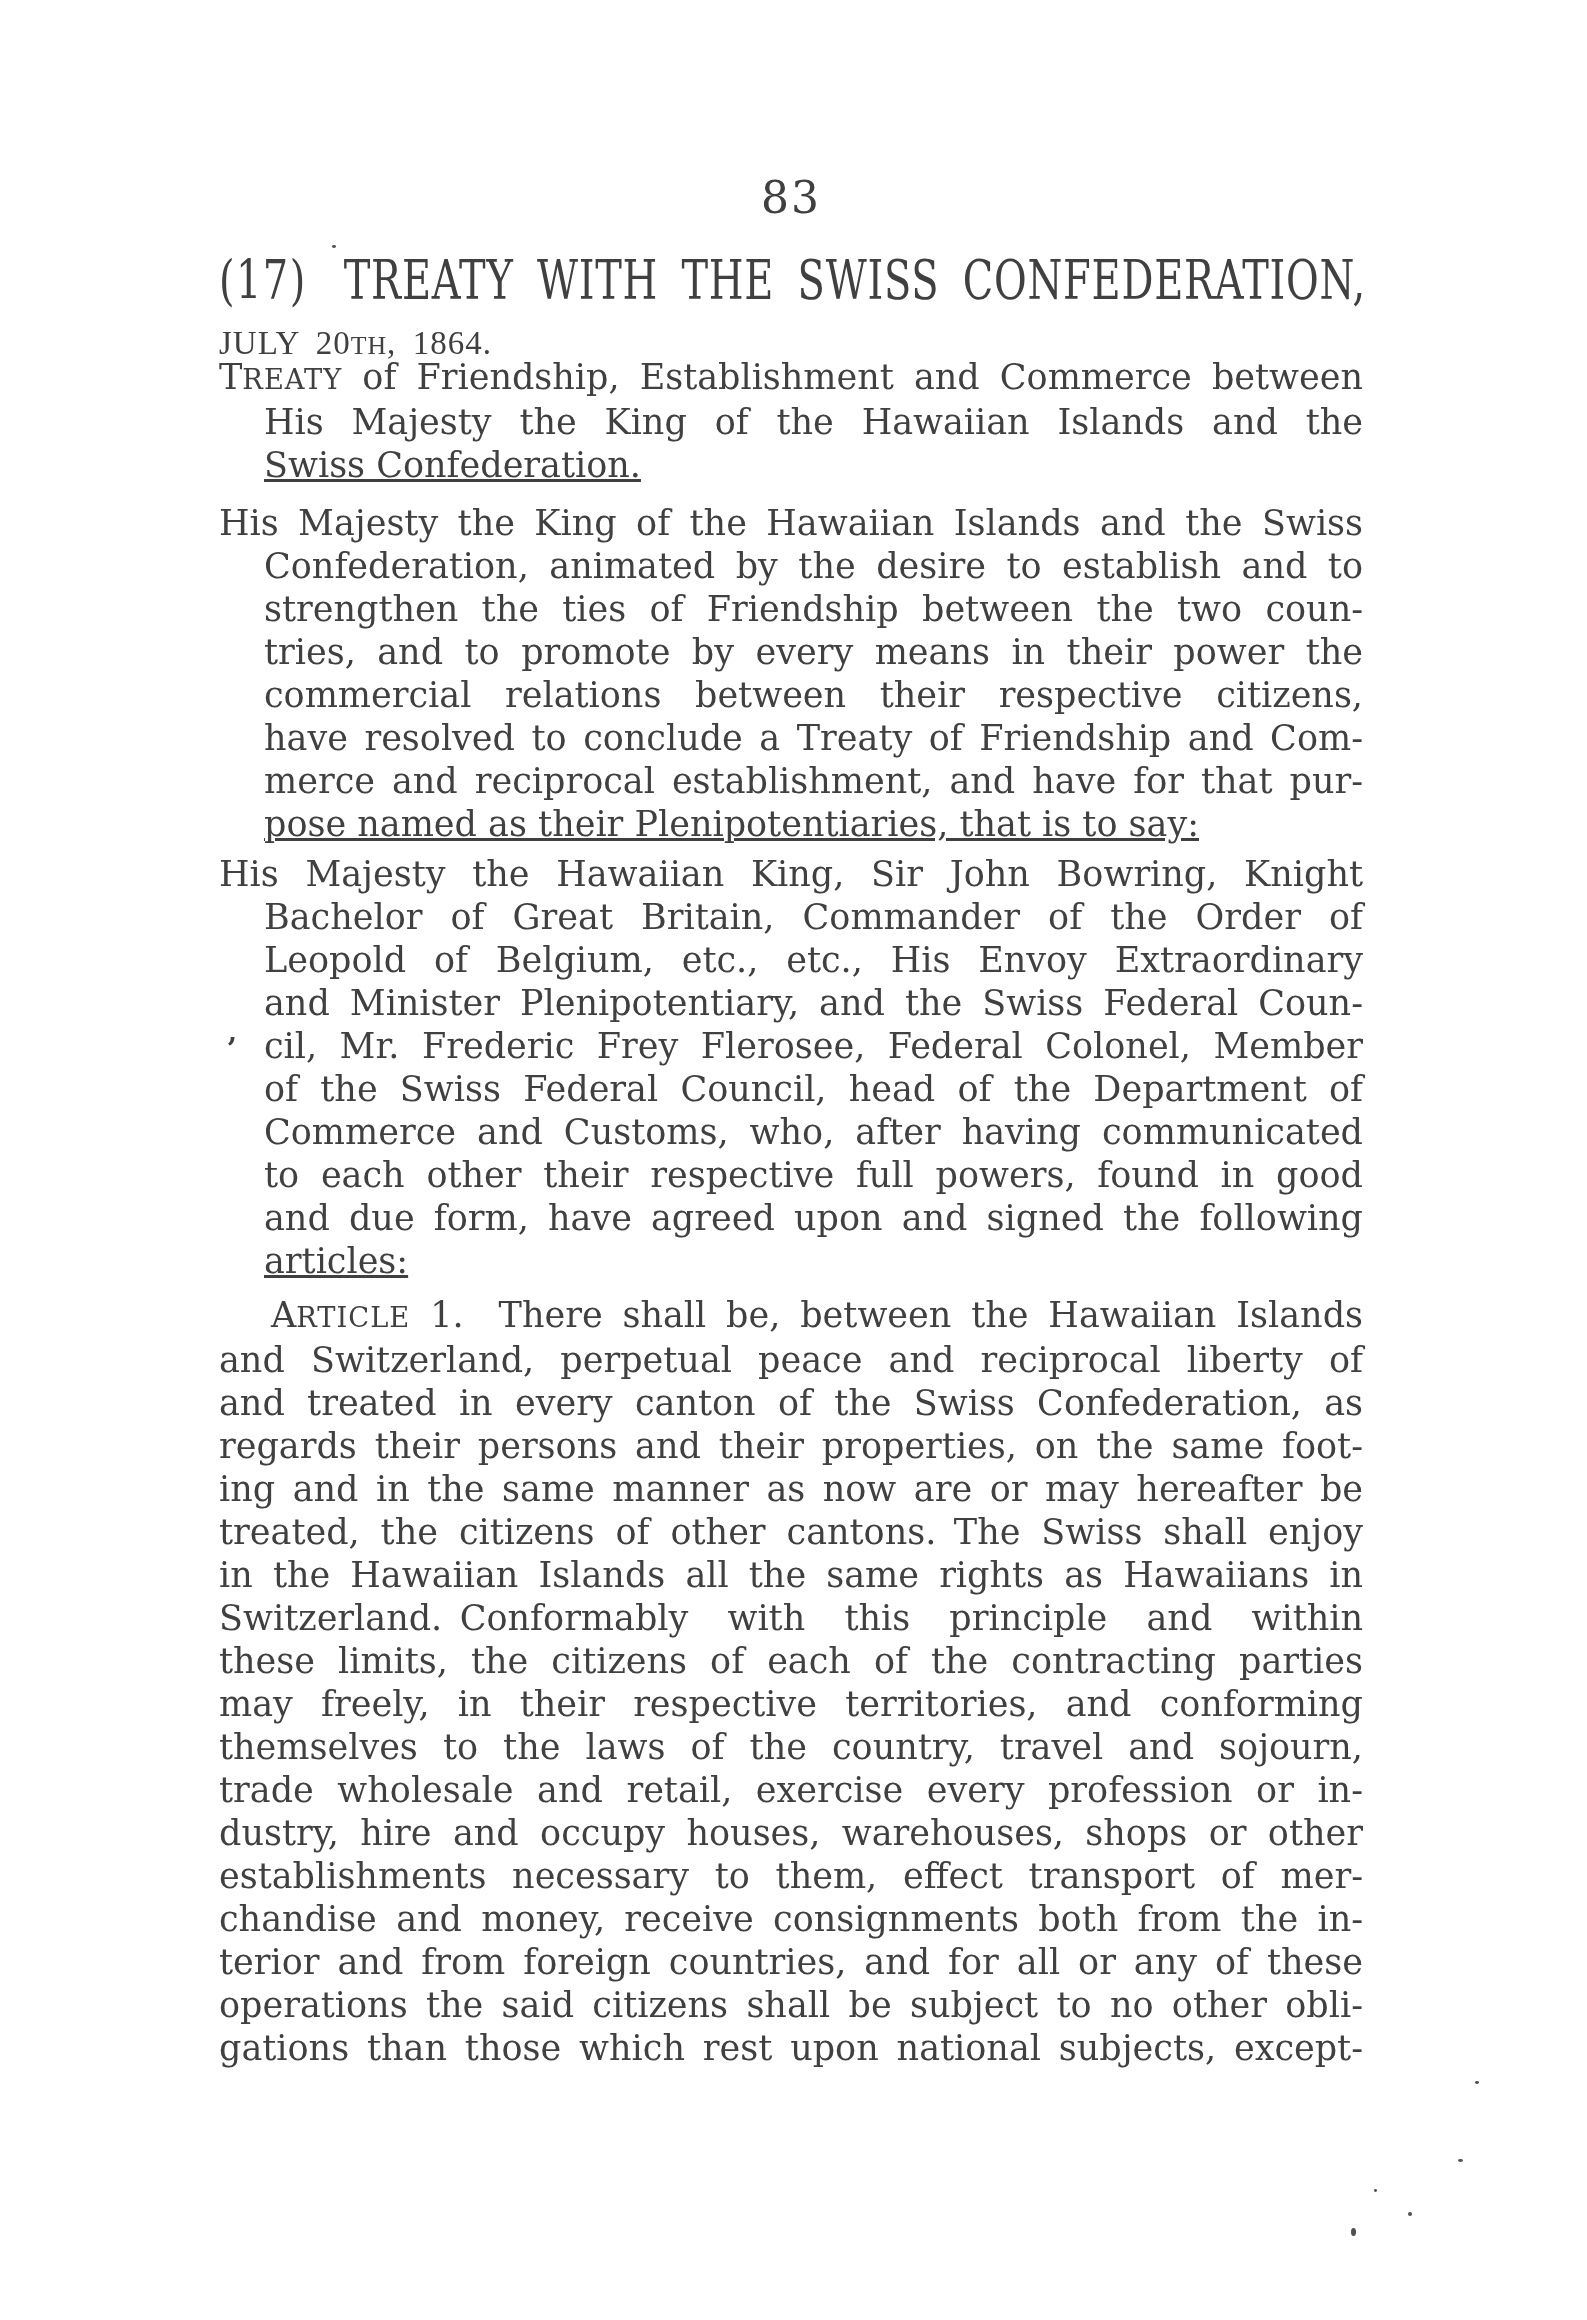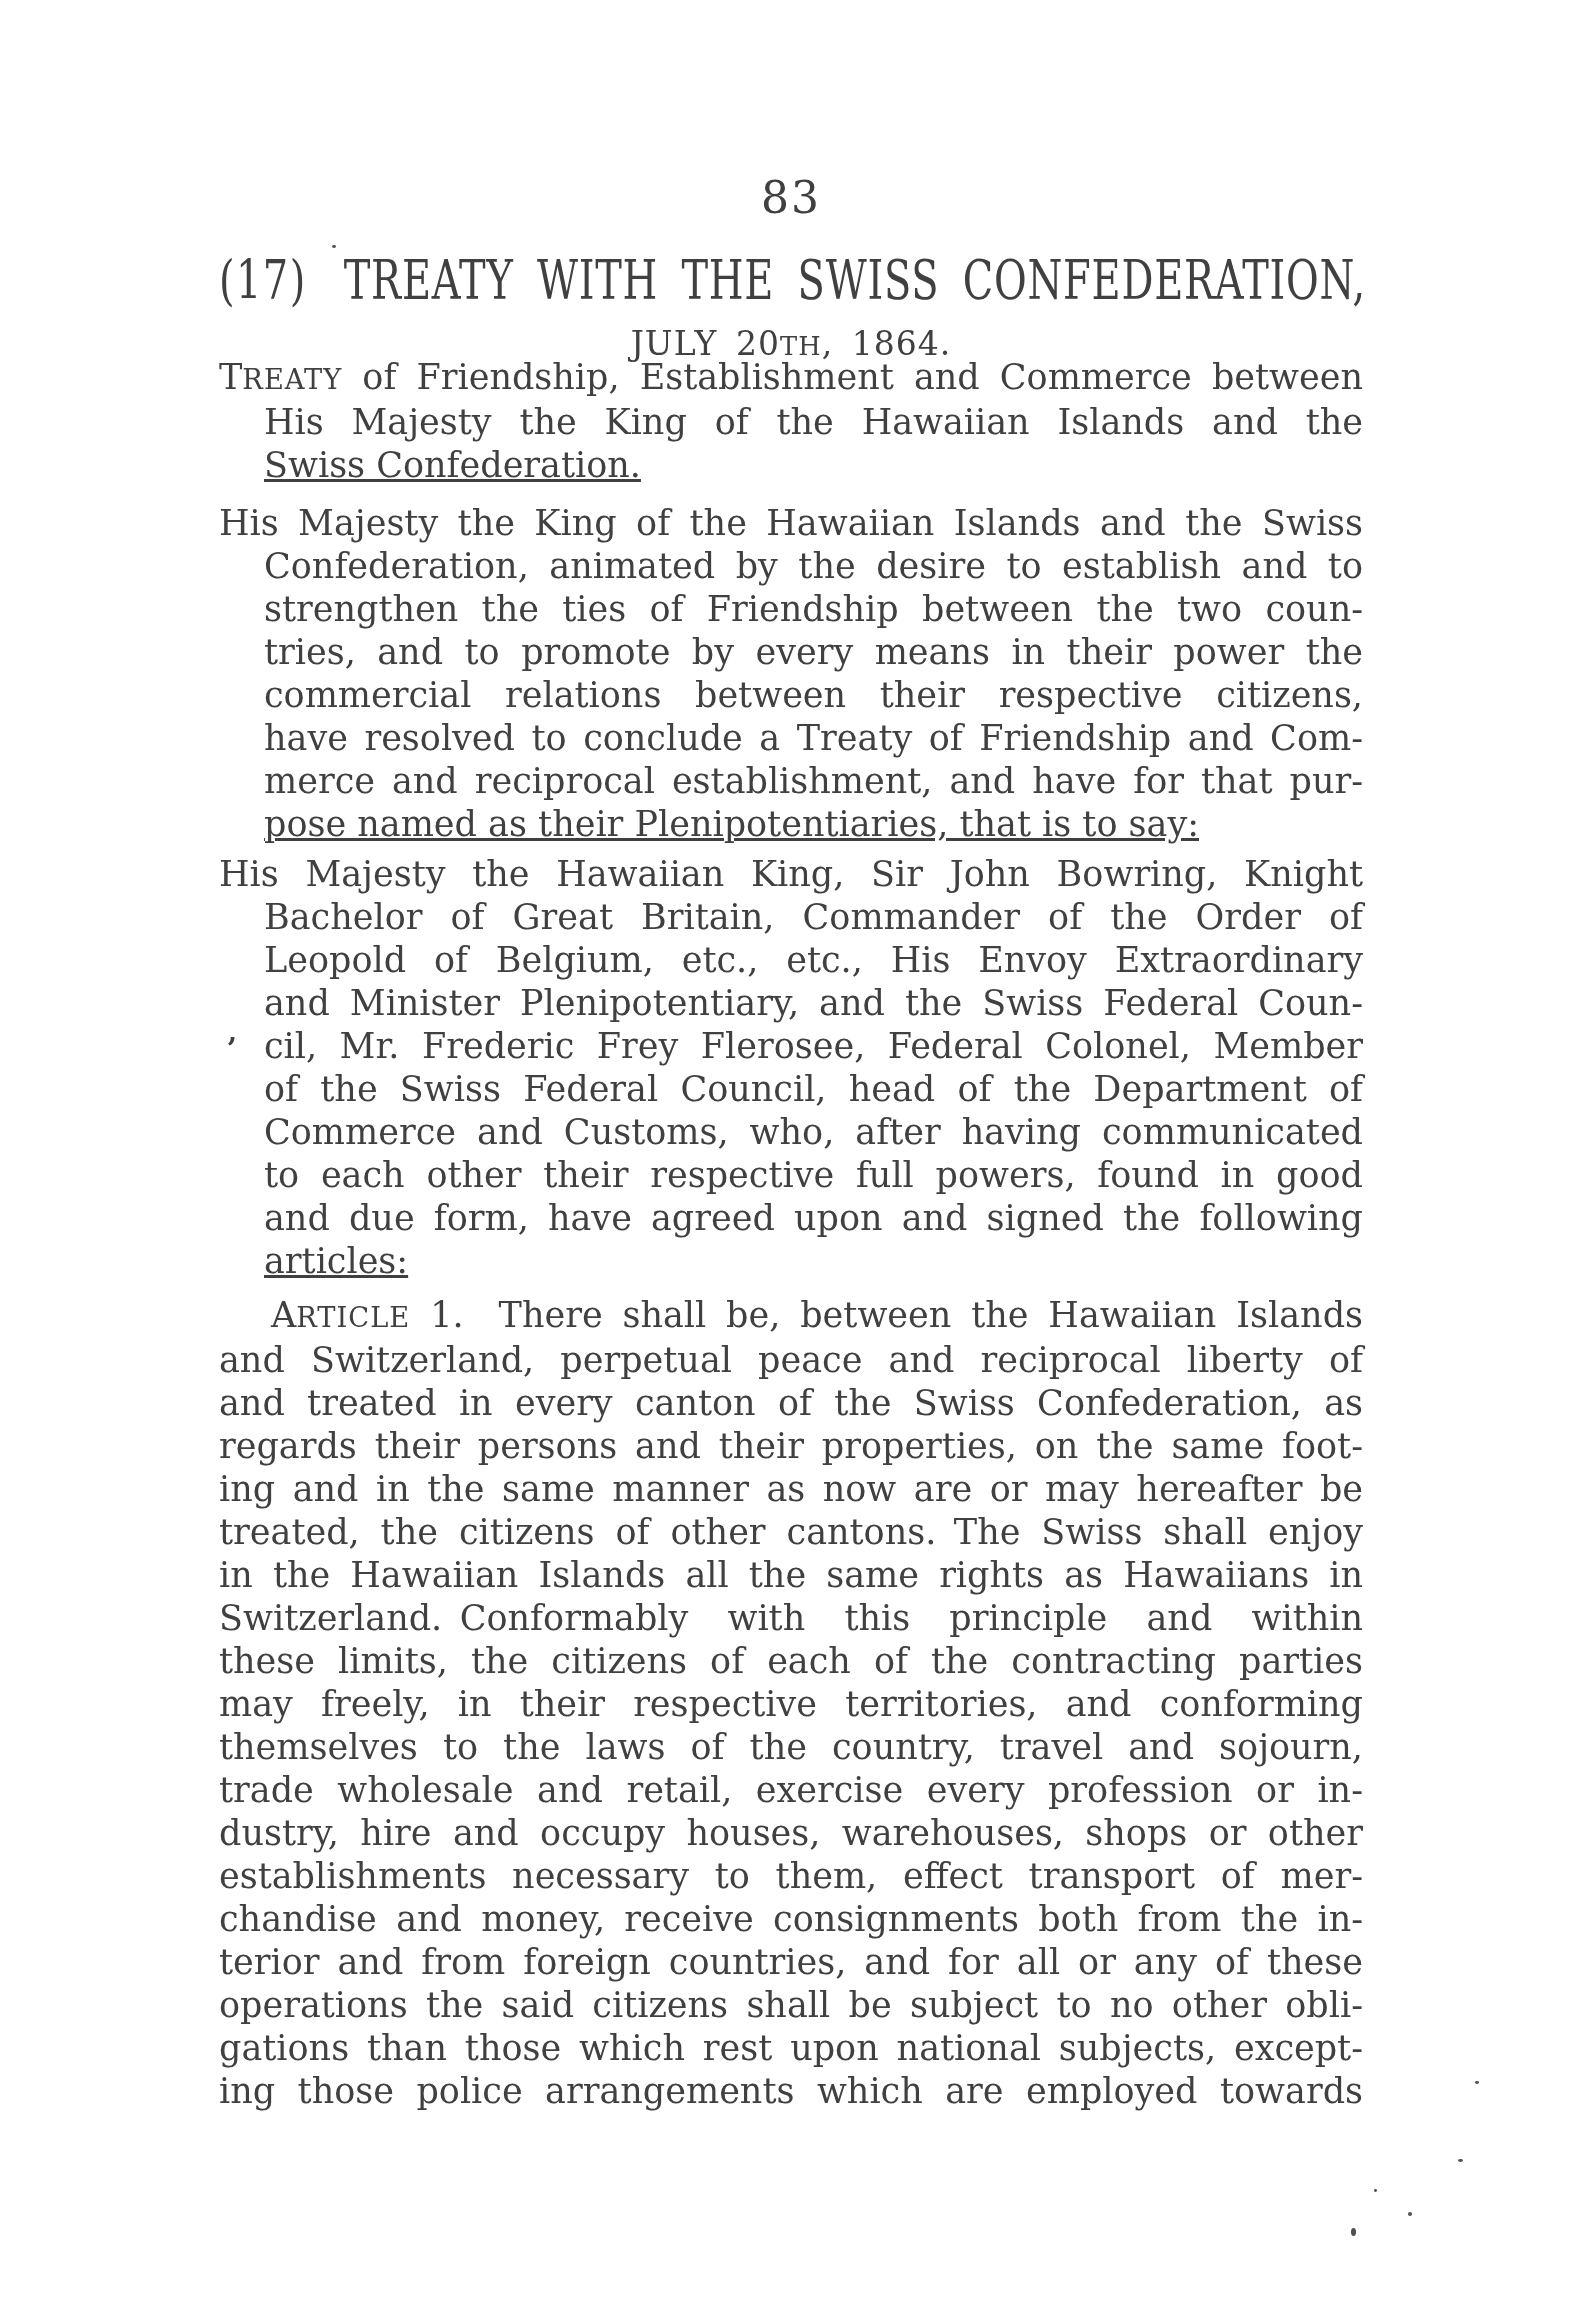--- a/index.html
+++ b/index.html
@@ -41,25 +41,26 @@
     display: inline-block;
     transform-origin: left center;
   }
   .heading .hnum { margin-right: 51px; letter-spacing: 2px; }
   .heading .htitle { word-spacing: 0.25em; letter-spacing: 1px; }
   .dateline {
     position: absolute;
     top: 324px;
     left: 0;
     width: 100%;
-    text-align: center;
+    text-align: left;
     font-size: 33px;
     line-height: 1.2;
     word-spacing: 0.22em;
     letter-spacing: 1px;
+    font-family: Liberation Serif, serif;
   }
   .dateline .sc, .para .sc { font-size: 0.78em; letter-spacing: 1px; }
   .body {
     position: absolute;
     top: 356px;
     left: 0;
     width: 1144px;
     font-size: 35px;
     line-height: 43px;
   }
@@ -140,21 +141,20 @@
           <div class="line">these limits, the citizens of each of the contracting parties</div>
           <div class="line">may freely, in their respective territories, and conforming</div>
           <div class="line">themselves to the laws of the country, travel and sojourn,</div>
           <div class="line">trade wholesale and retail, exercise every profession or in-</div>
           <div class="line">dustry, hire and occupy houses, warehouses, shops or other</div>
           <div class="line">establishments necessary to them, effect transport of mer-</div>
           <div class="line">chandise and money, receive consignments both from the in-</div>
           <div class="line">terior and from foreign countries, and for all or any of these</div>
           <div class="line">operations the said citizens shall be subject to no other obli-</div>
           <div class="line">gations than those which rest upon national subjects, except-</div>
-          <div class="line">ing those police arrangements which are employed towards</div>
         </div>
       </div>
   </div>
 <div class="speck" style="left: 332px; top: 245px; width: 3.9px; height: 2.9px;"></div>
     <div class="speck" style="left: 1475px; top: 2081px; width: 3.9px; height: 2.9px;"></div>
     <div class="speck" style="left: 1458px; top: 2159px; width: 4.9px; height: 2.9px;"></div>
     <div class="speck" style="left: 1374px; top: 2189px; width: 2.9px; height: 2.9px;"></div>
     <div class="speck" style="left: 1408px; top: 2212px; width: 3.9px; height: 3.9px;"></div>
     <div class="speck" style="left: 1351px; top: 2228px; width: 4.9px; height: 7.8px;"></div>
   </div>

